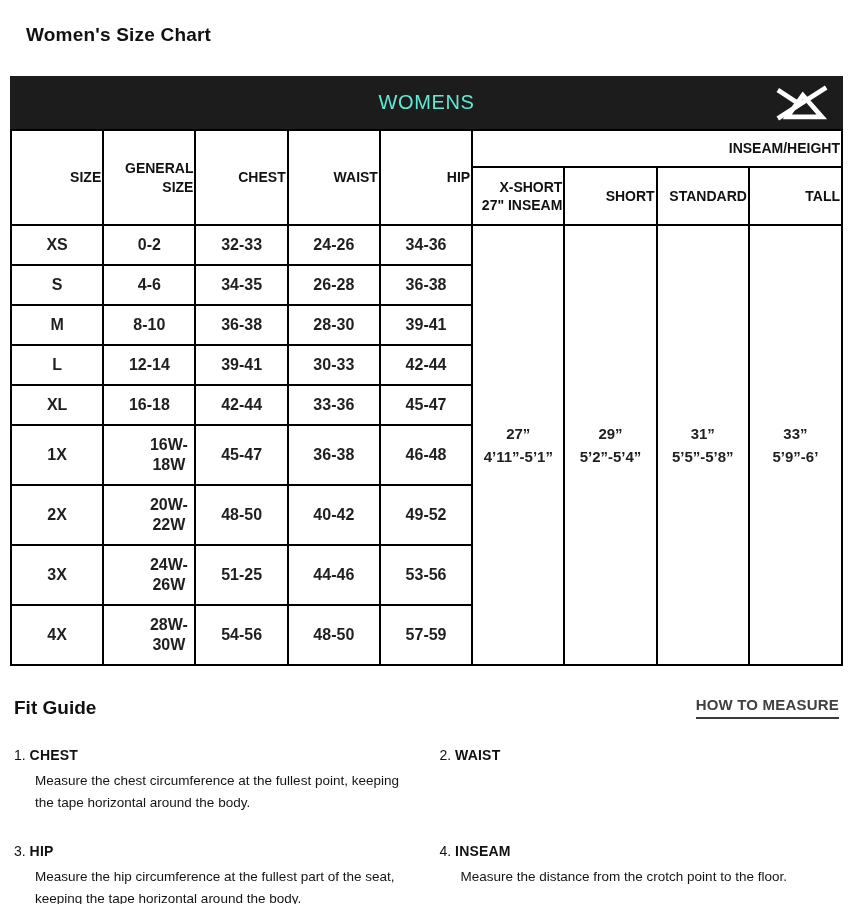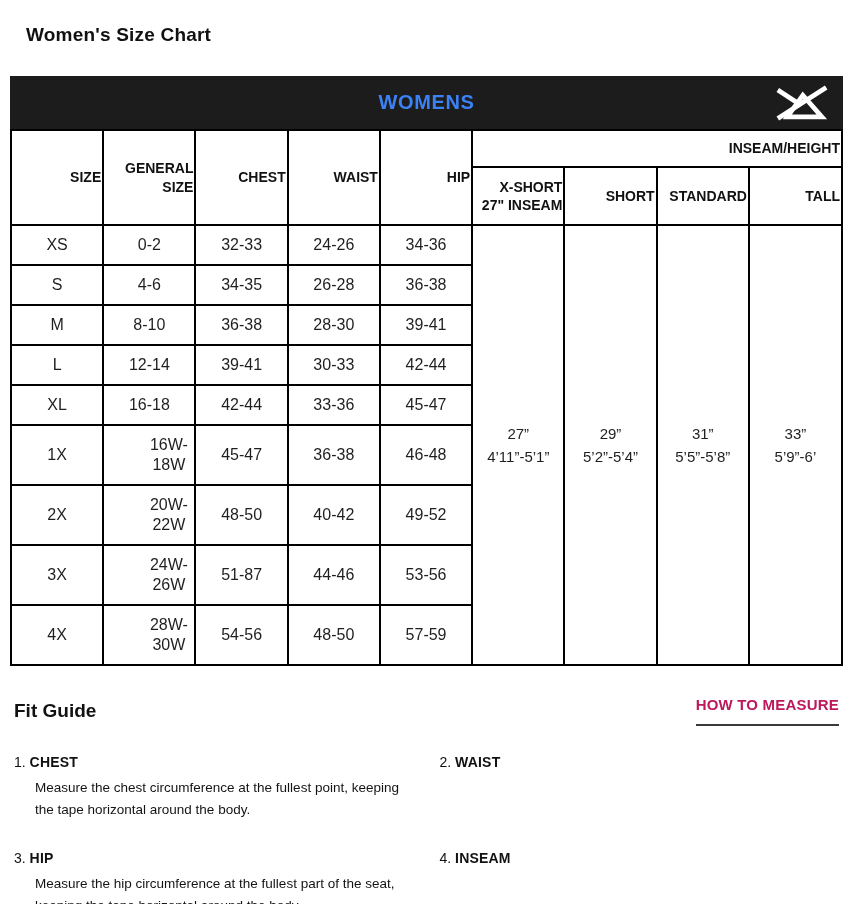--- a/index.html
+++ b/index.html
@@ -17,48 +17,49 @@
     padding: 0 4px; margin-bottom: 18px;
   }
   .page-title { font-size: 19px; font-weight: bold; margin: 12px; letter-spacing: .2px; color: #111; }
   .measure-note { font-style: italic; font-size: 13px; padding-top: 3px; color: #111; }
 
   
   .banner {
     background: #1c1c1c; height: 53px; position: relative;
     display: flex; align-items: center; justify-content: center;
   }
-  .banner-label { color: #3b82f6; font-size: 20px; font-weight: bold; letter-spacing: .6px; }
+  .banner-label { color: #5eead4; font-size: 20px; font-weight: normal; letter-spacing: .6px; }
   .banner-logo { position: absolute; right: 13px; top: 50%; transform: translateY(-50%); line-height: 0; }
 
   
   table.chart { width: 100%; border-collapse: collapse; table-layout: fixed; }
   table.chart th, table.chart td {
     border: 2px solid #000; text-align: center; vertical-align: middle; padding: 1px;
     background: #fff;
+    font-weight: bold;
   }
   table.chart th { font-size: 14px; font-weight: bold; color: #111; line-height: 1.3; text-align: right; }
   tr.h-top { height: 37px; }
   tr.h-sub { height: 58px; }
   th.colhead { border-bottom-width: 3px; }
   th.subhead { border-bottom-width: 3px; }
   tbody td { font-size: 16px; color: #1f1f1f; line-height: 1.25; }
   tr.r40 { height: 40px; }
   tr.r60 { height: 60px; }
   td.merged { font-size: 15px; line-height: 1.55; }
   td.merged span { display: block; }
   .wrapnarrow { display: inline-block; max-width: 46px; overflow-wrap: break-word; margin-left: 39px; }
 
   
   .fitguide { margin-top: 30px; padding: 0 4px; }
   .fg-header { display: flex; justify-content: space-between; align-items: center; margin-bottom: 28px; }
   .fg-title { font-size: 19px; font-weight: bold; margin: 0; color: #111; }
   .howto-link {
-    font-size: 15px; font-weight: 600; color: #be185d; text-decoration: none;
-    border-bottom: 2px solid #3a3a3a; padding-bottom: 11px; letter-spacing: .2px;
+    font-size: 15px; font-weight: 600; color: #404040; text-decoration: none;
+    border-bottom: 2px solid #3a3a3a; padding-bottom: 4px; letter-spacing: .2px;
   }
   .fg-grid { display: grid; grid-template-columns: 1fr 1fr; column-gap: 26px; row-gap: 30px; }
   .fg-head { font-size: 14px; color: #111; }
   .fg-num { font-weight: normal; }
   .fg-label { font-weight: bold; letter-spacing: .2px; }
   .fg-text { margin: 7px 0 0 21px; font-size: 13.5px; line-height: 1.6; color: #141414; max-width: 398px; }
 </style>
 </head>
 <body>
 
@@ -171,21 +172,21 @@
       <tr class="r60">
         <td>2X</td>
         <td><span class="wrapnarrow">20W-22W</span></td>
         <td>48-50</td>
         <td>40-42</td>
         <td>49-52</td>
       </tr>
       <tr class="r60">
         <td>3X</td>
         <td><span class="wrapnarrow">24W-26W</span></td>
-        <td>51-87</td>
+        <td>51-25</td>
         <td>44-46</td>
         <td>53-56</td>
       </tr>
       <tr class="r60">
         <td>4X</td>
         <td><span class="wrapnarrow">28W-30W</span></td>
         <td>54-56</td>
         <td>48-50</td>
         <td>57-59</td>
       </tr>
@@ -216,17 +217,18 @@
           <span class="fg-num">3.</span>
           <span class="fg-label">HIP</span>
         </div>
         <p class="fg-text">Measure the hip circumference at the fullest part of the seat, keeping the tape horizontal around the body.</p>
       </div>
       <div class="fg-item">
         <div class="fg-head">
           <span class="fg-num">4.</span>
           <span class="fg-label">INSEAM</span>
         </div>
+        <p class="fg-text">Measure the distance from the crotch point to the floor.</p>
       </div>
     </div>
   </section>
 
 </div>
 
 </body></html>

